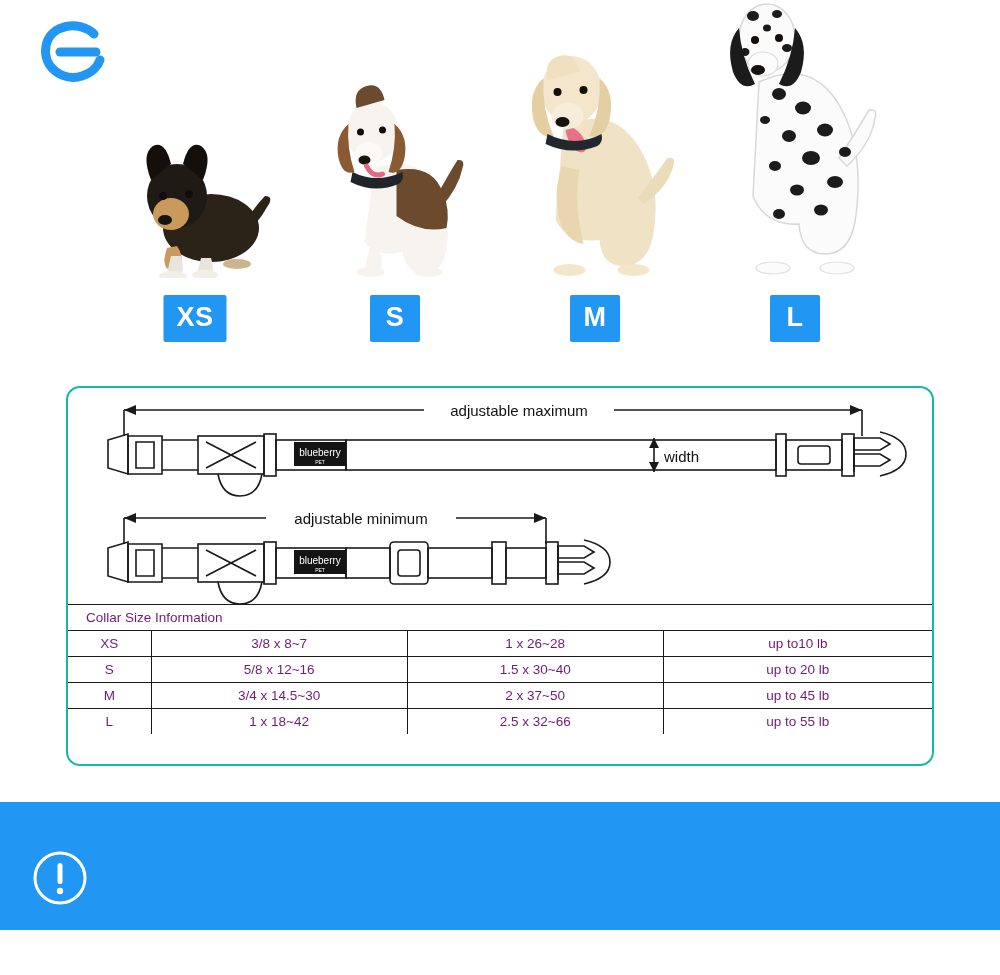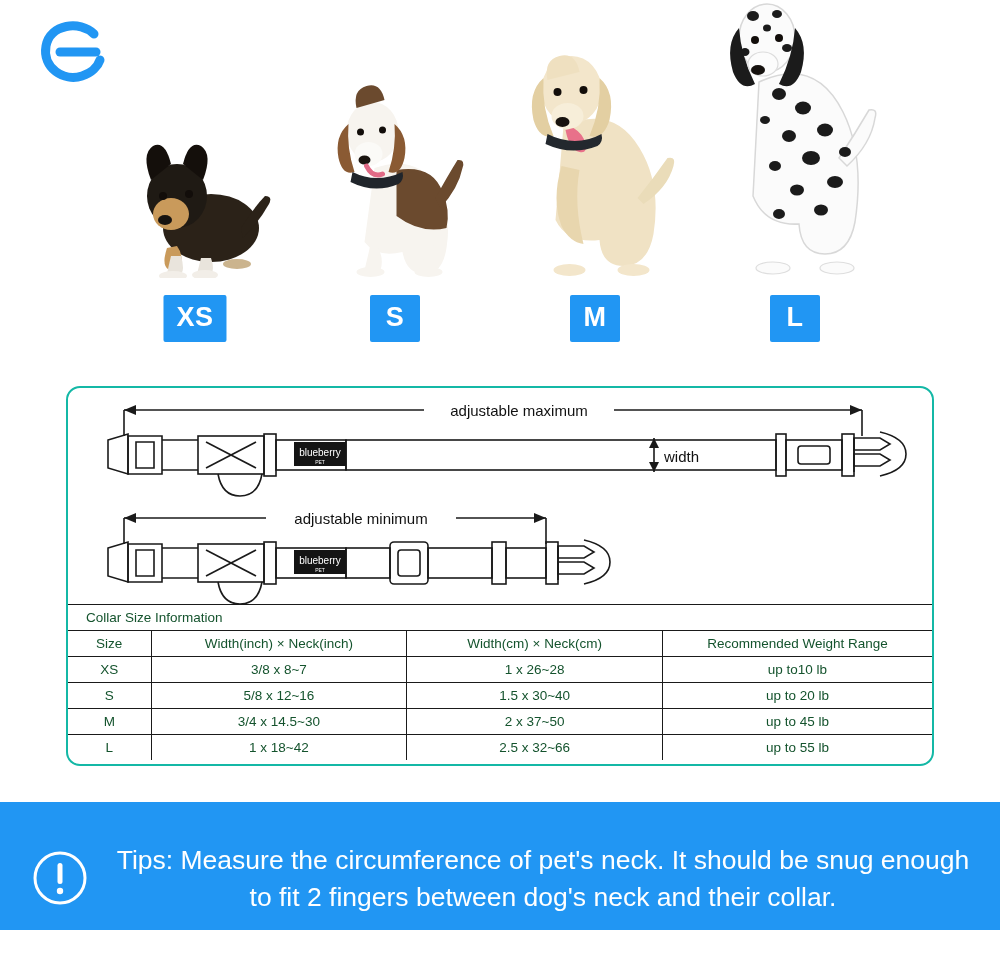--- a/index.html
+++ b/index.html
@@ -86,21 +86,21 @@
   .table-wrap {
     position: absolute;
     left: 0;
     top: 216px;
     width: 864px;
   }
   table.size-table {
     border-collapse: collapse;
     width: 100%;
     font-size: 13.5px;
-    color: #14532d;
+    color: #701a75;
   }
   table.size-table td, table.size-table th {
     border: 1px solid #1a1a1a;
     height: 25px;
     text-align: center;
     font-weight: normal;
     padding: 0 2px;
   }
   table.size-table tr.caption-row td {
     border-left: none;
@@ -356,26 +356,20 @@
     <text x="252" y="176" text-anchor="middle" font-family="Liberation Sans, sans-serif" font-size="10" fill="#ffffff">blueberry</text>
     <text x="252" y="184" text-anchor="middle" font-family="Liberation Sans, sans-serif" font-size="5" fill="#ffffff">PET</text>
   </svg>
 
   <div class="table-wrap">
     <table class="size-table">
       <tbody>
           <tr class="caption-row">
         <td colspan="4">Collar Size Information</td>
       </tr>
-      <tr class="header-row">
-        <td class="col-size">Size</td>
-        <td class="col-in">Width(inch) × Neck(inch)</td>
-        <td class="col-cm">Width(cm) × Neck(cm)</td>
-        <td class="col-wt">Recommended Weight Range</td>
-      </tr>
       <tr>
         <td class="col-size">XS</td>
         <td class="col-in">3/8 x 8~7</td>
         <td class="col-cm">1 x 26~28</td>
         <td class="col-wt">up to10 lb</td>
       </tr>
       <tr>
         <td class="col-size">S</td>
         <td class="col-in">5/8 x 12~16</td>
         <td class="col-cm">1.5 x 30~40</td>
@@ -399,14 +393,13 @@
 </div>
 
 <div class="tip-bar">
   <div class="tip-icon">
     <svg viewBox="0 0 56 56" width="56" height="56">
       <circle cx="28" cy="28" r="25" fill="none" stroke="#ffffff" stroke-width="3"></circle>
       <rect x="25.5" y="13" width="5" height="21" rx="2.5" fill="#ffffff"></rect>
       <circle cx="28" cy="41" r="3.2" fill="#ffffff"></circle>
     </svg>
   </div>
-  <div class="tip-text">Tips: Measure the circumference of pet's neck. It should be snug enough to fit 2 fingers between dog's neck and their collar.</div>
 </div>
 
 </body></html>

